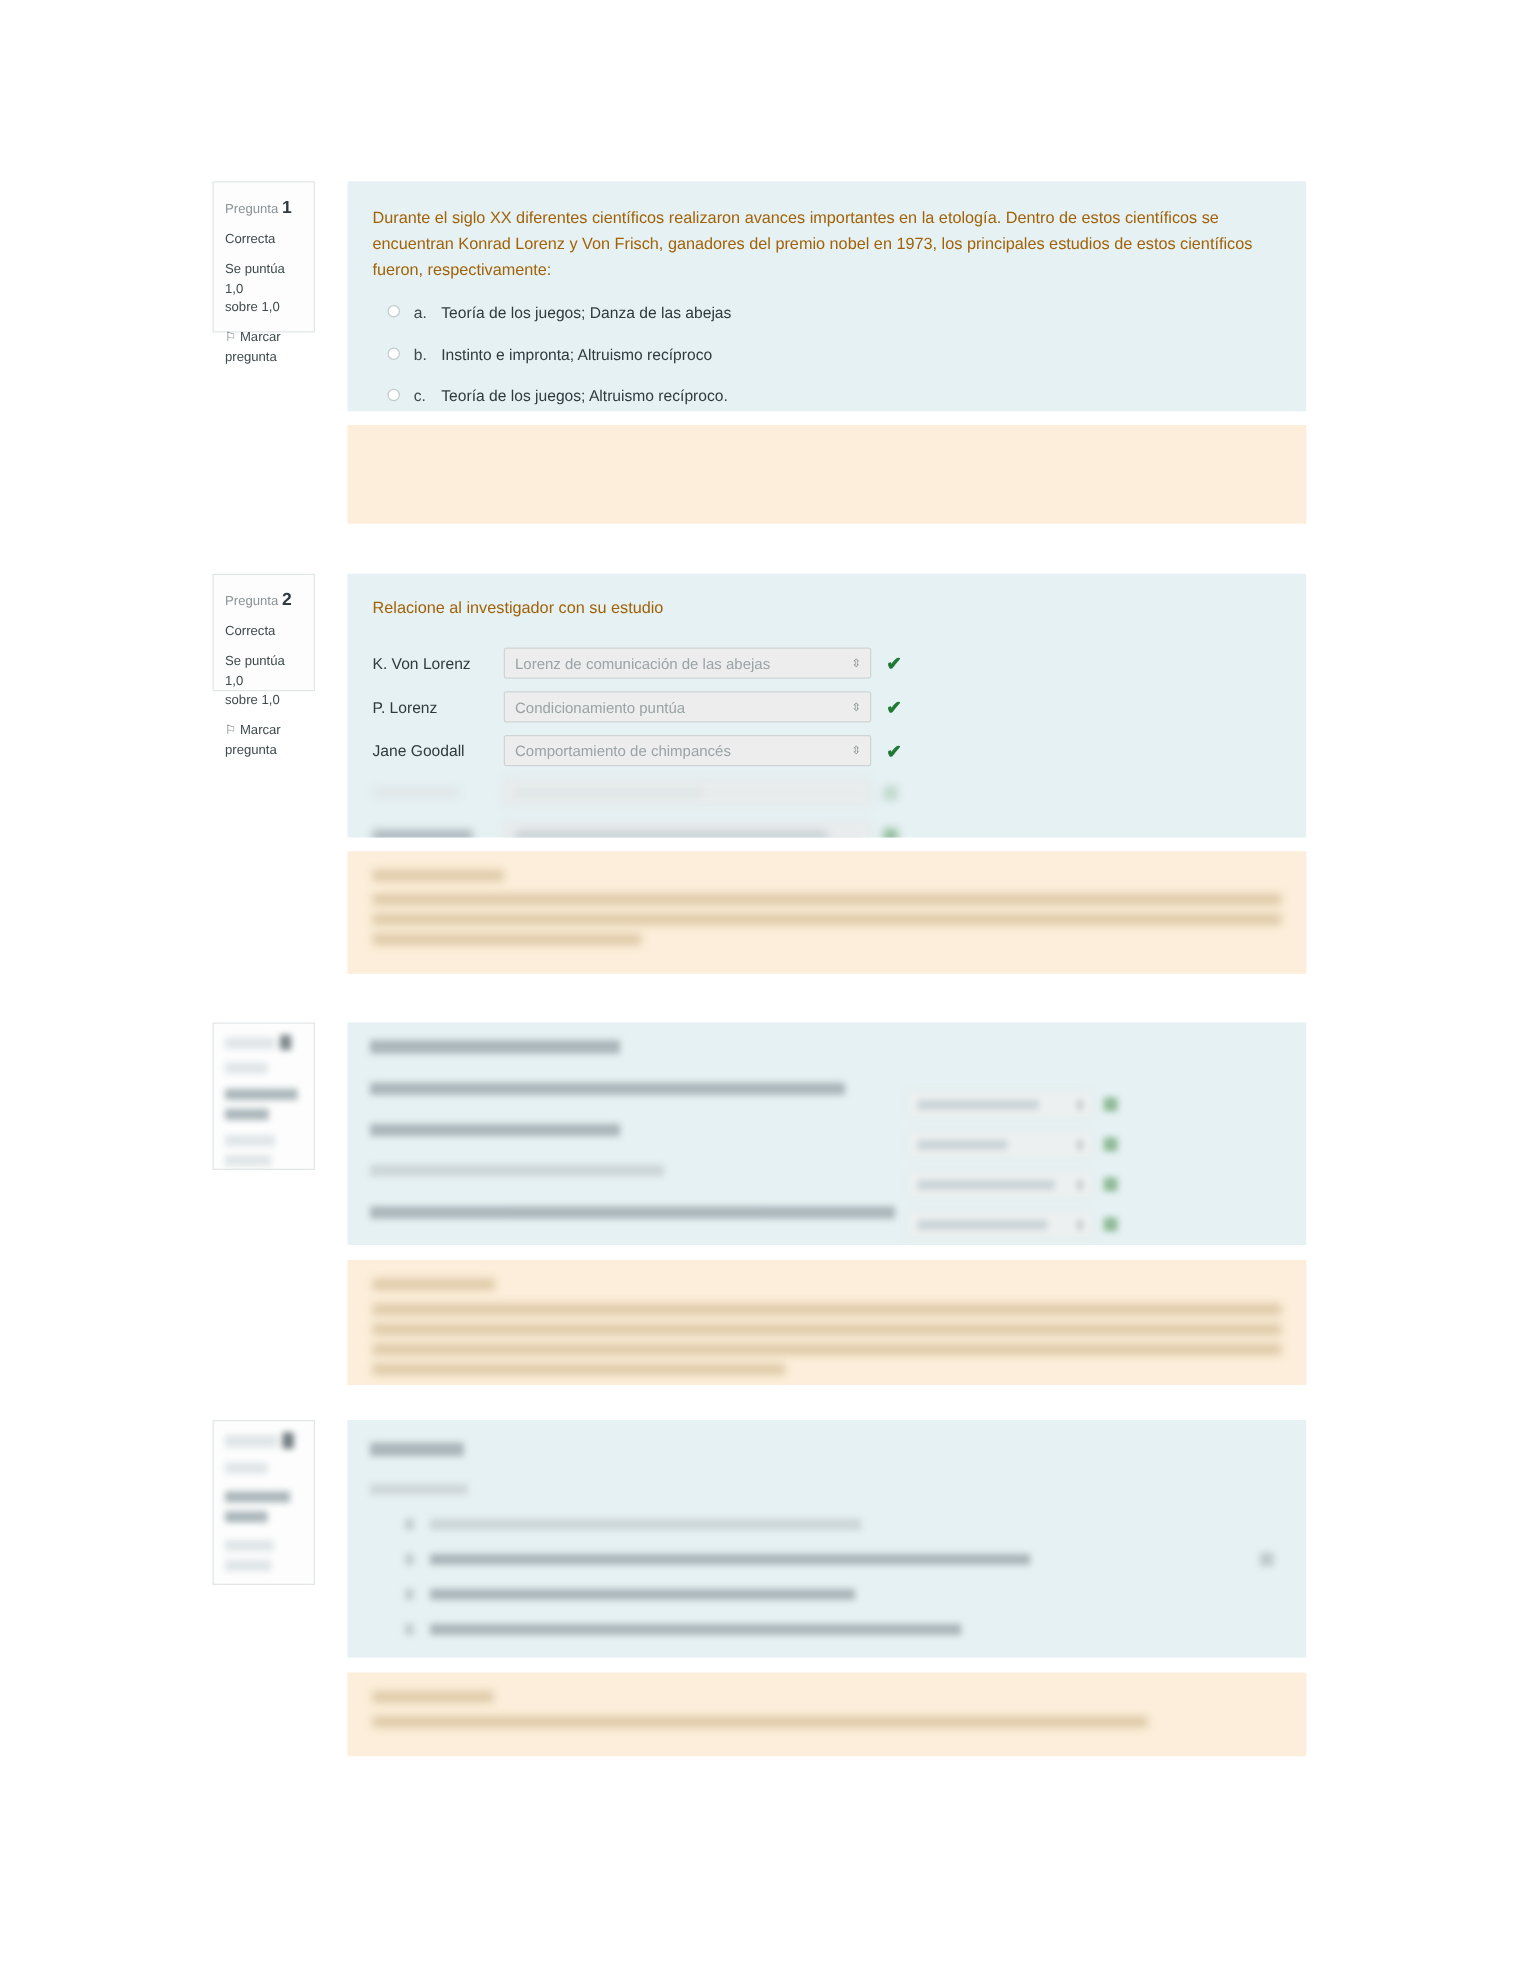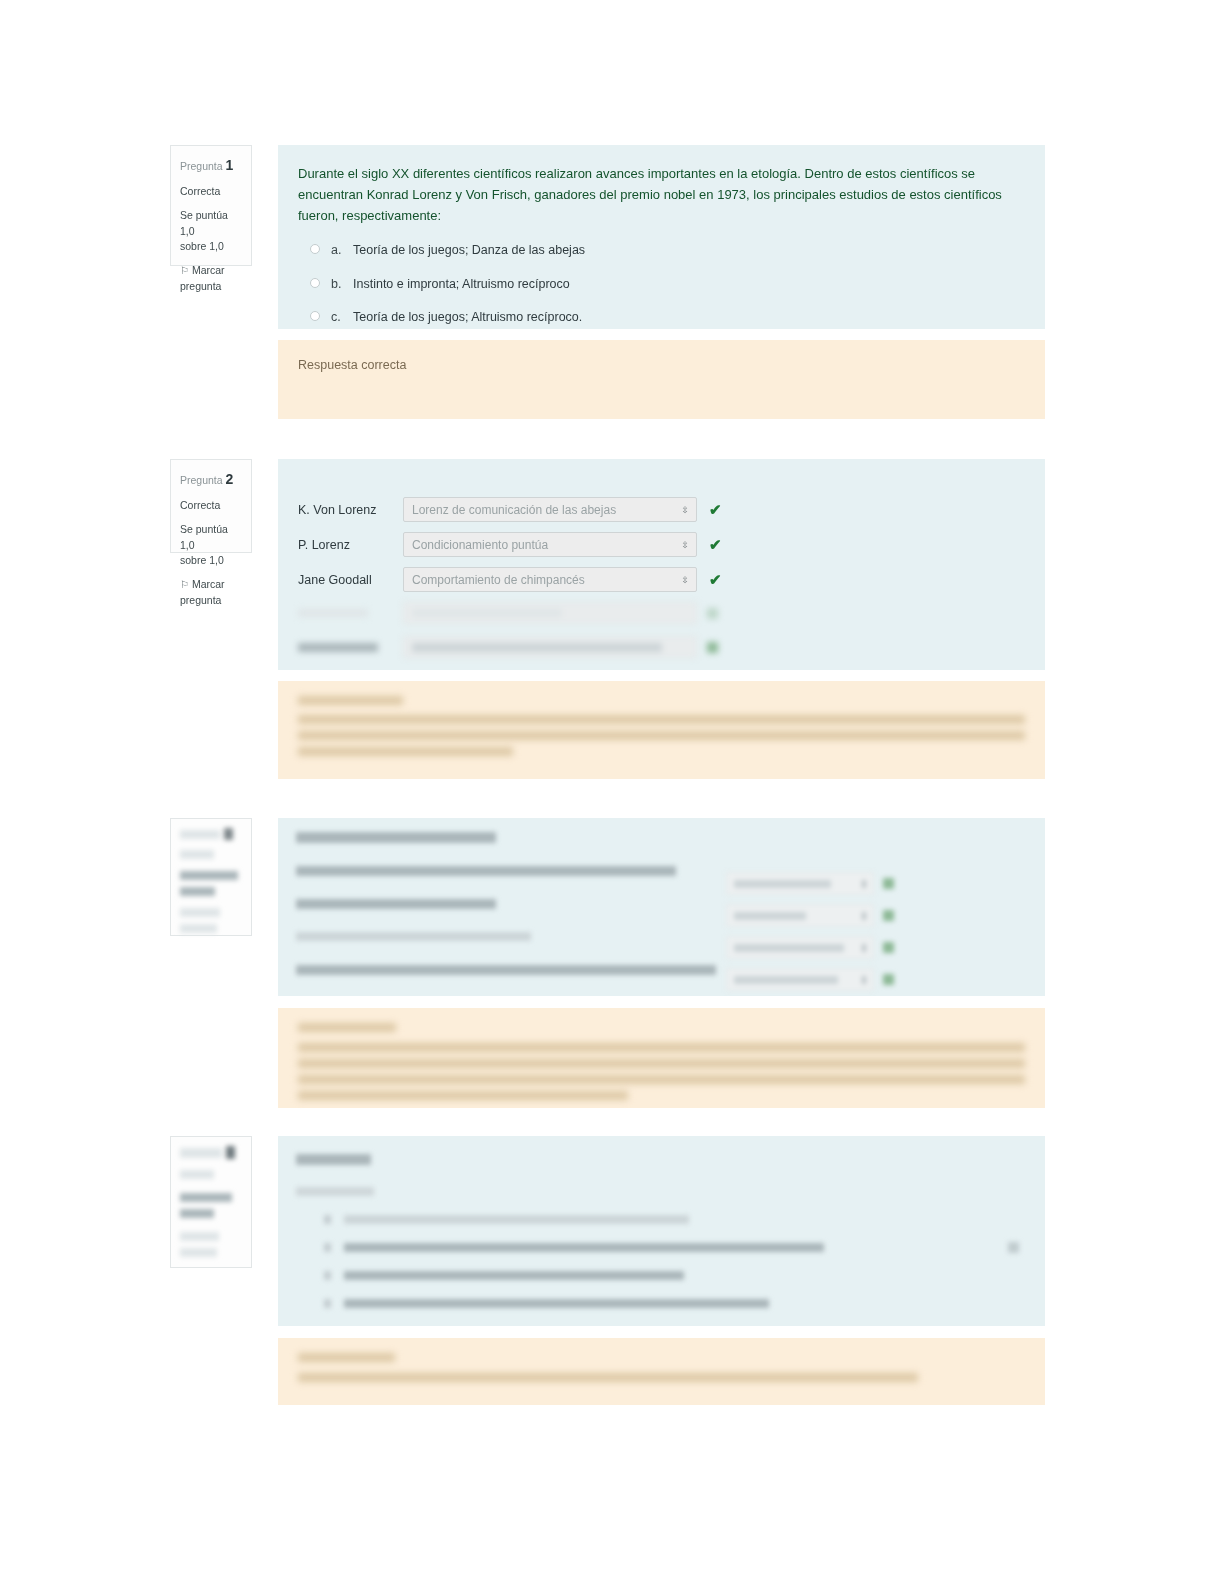--- a/index.html
+++ b/index.html
@@ -47,21 +47,21 @@
     position: absolute;
     background: #fceeda;
     padding: 15px 20px 17px 20px;
     color: #7a6a52;
     font-size: 12.5px;
     line-height: 1.65;
   }
   .fb-title { margin-bottom: 10px; }
   .fb-body { }
 
-  .qtext { font-size: 13px; line-height: 1.62; color: #14532d; }
+  .qtext { font-size: 13px; line-height: 1.62; color: #a16207; }
 
   
   .answers { margin: 16px 0 0 12px; }
   .ans {
     display: flex; align-items: flex-start;
     font-size: 12.5px; line-height: 1.4;
     margin-bottom: 16px; position: relative;
     color: #2f3b3f;
   }
   .ans:last-child { margin-bottom: 0; }
@@ -179,21 +179,20 @@
           <span class="radio sel"></span>
           <span class="letter">d.</span>
           <span class="atext">Instinto e impronta; Danza de las abejas</span>
           <span class="tick" style="left:688px; top:0;">✔</span>
         </div>
 
       </div>
     </div>
 
     <div class="qfeedback" style="left:108px; top:195px; width:767px; height:79px;">
-      <div class="fb-title">Respuesta correcta</div>
     </div>
   </div>
 
   <div class="qblock" style="left:170px; top:459px; width:875px;">
 
     <div class="qinfo" style="height:94px;">
       <div class="row">
         <span class="qno-label">Pregunta</span>
         <span class="qno-num">2</span>
       </div>
@@ -203,20 +202,21 @@
         <span>sobre 1,0</span>
       </div>
       <div class="row flagline">
         <span class="flag-icon">⚐</span>
         <span>Marcar</span><br>
         <span>pregunta</span>
       </div>
     </div>
 
     <div class="qbody" style="left:108px; top:0; width:767px; height:211px; padding-top:16px; overflow:hidden;">
+      <div class="qtext">Relacione al investigador con su estudio</div>
 
       <div class="match-rows">
         <div class="mrow">
           <span class="mlabel">K. Von Lorenz</span>
           <span class="msel">
             <span>Lorenz de comunicación de las abejas</span>
             <span class="spin">⇳</span>
           </span>
           <span class="tick-inline">✔</span>
         </div>

